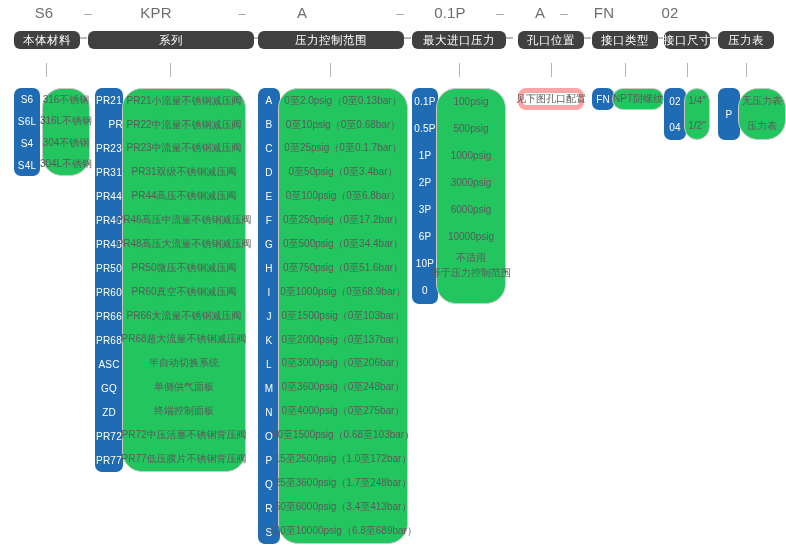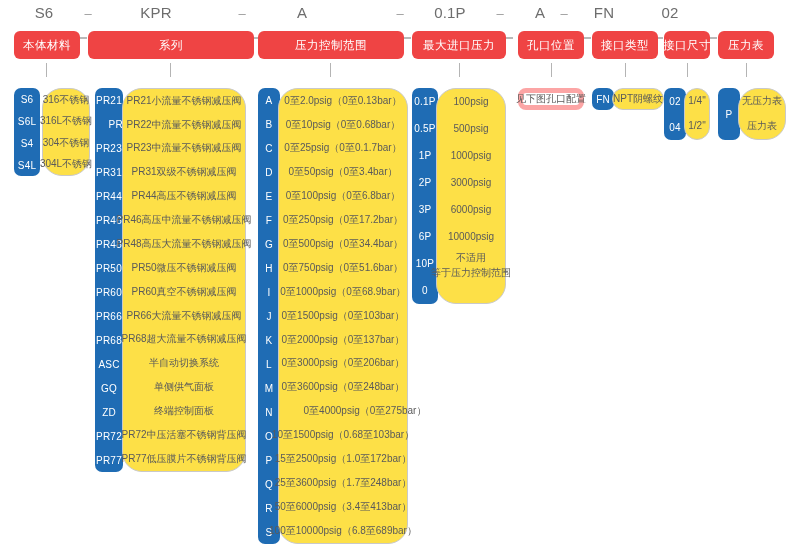--- a/index.html
+++ b/index.html
@@ -20,22 +20,22 @@
     text-align:center;white-space:nowrap;
     letter-spacing:.2px;
   }
   .dash{
     position:absolute;top:6px;
     font-size:13px;color:#9a9a9a;text-align:center;width:12px;
   }
 
   
   .hdr{
-    position:absolute;top:31px;height:28px;
-    background:#ef4444;border-radius:6px;
+    position:absolute;top:31px;height:18px;
+    background:#404040;border-radius:6px;
     color:#fff;font-size:11.5px;
     display:flex;align-items:center;justify-content:center;
     white-space:nowrap;letter-spacing:.5px;
   }
   .hdash{
     position:absolute;top:37px;height:2px;background:#b9b9b9;width:7px;
   }
 
   
   .vline{
@@ -48,22 +48,22 @@
     align-items:center;
   }
   .codecell{
     display:flex;align-items:center;justify-content:center;
     color:#fff;font-size:10px;white-space:nowrap;
     letter-spacing:.2px;
   }
   .descol{
     position:absolute;top:0;
     border:1px solid #c9c9c9;border-radius:20px;
-    background:#fde047;
-    display:flex;flex-direction:column;align-items:center;
+    background:#22c55e;
+    display:flex;flex-direction:column;align-items:flex-start;
     box-sizing:border-box;
   }
   .descell{
     display:flex;align-items:center;justify-content:center;
     color:#5a5a5a;font-size:10px;white-space:nowrap;
     text-align:center;width:100%;
     line-height:1.25;
   }
   .descell.two{flex-direction:column;line-height:1.5;}
   .single{
@@ -194,21 +194,21 @@
         <div class="descell" style="height: 24px;">0至50psig（0至3.4bar）</div>
         <div class="descell" style="height: 24px;">0至100psig（0至6.8bar）</div>
         <div class="descell" style="height: 24px;">0至250psig（0至17.2bar）</div>
         <div class="descell" style="height: 24px;">0至500psig（0至34.4bar）</div>
         <div class="descell" style="height: 24px;">0至750psig（0至51.6bar）</div>
         <div class="descell" style="height: 24px;">0至1000psig（0至68.9bar）</div>
         <div class="descell" style="height: 24px;">0至1500psig（0至103bar）</div>
         <div class="descell" style="height: 24px;">0至2000psig（0至137bar）</div>
         <div class="descell" style="height: 24px;">0至3000psig（0至206bar）</div>
         <div class="descell" style="height: 24px;">0至3600psig（0至248bar）</div>
-        <div class="descell" style="height: 24px; margin-left: 44px;">0至4000psig（0至275bar）</div>
+        <div class="descell" style="height: 24px;">0至4000psig（0至275bar）</div>
         <div class="descell" style="height: 24px;">10至1500psig（0.68至103bar）</div>
         <div class="descell" style="height: 24px;">15至2500psig（1.0至172bar）</div>
         <div class="descell" style="height: 24px;">25至3600psig（1.7至248bar）</div>
         <div class="descell" style="height: 24px;">50至6000psig（3.4至413bar）</div>
         <div class="descell" style="height: 24px;">100至10000psig（6.8至689bar）</div>
       </div>
       <div class="codecol" style="left: 412px; top: 88px; width: 26px; height: 216px;">
         <div class="codecell" style="height: 27px;">0.1P</div>
         <div class="codecell" style="height: 27px;">0.5P</div>
         <div class="codecell" style="height: 27px;">1P</div>

